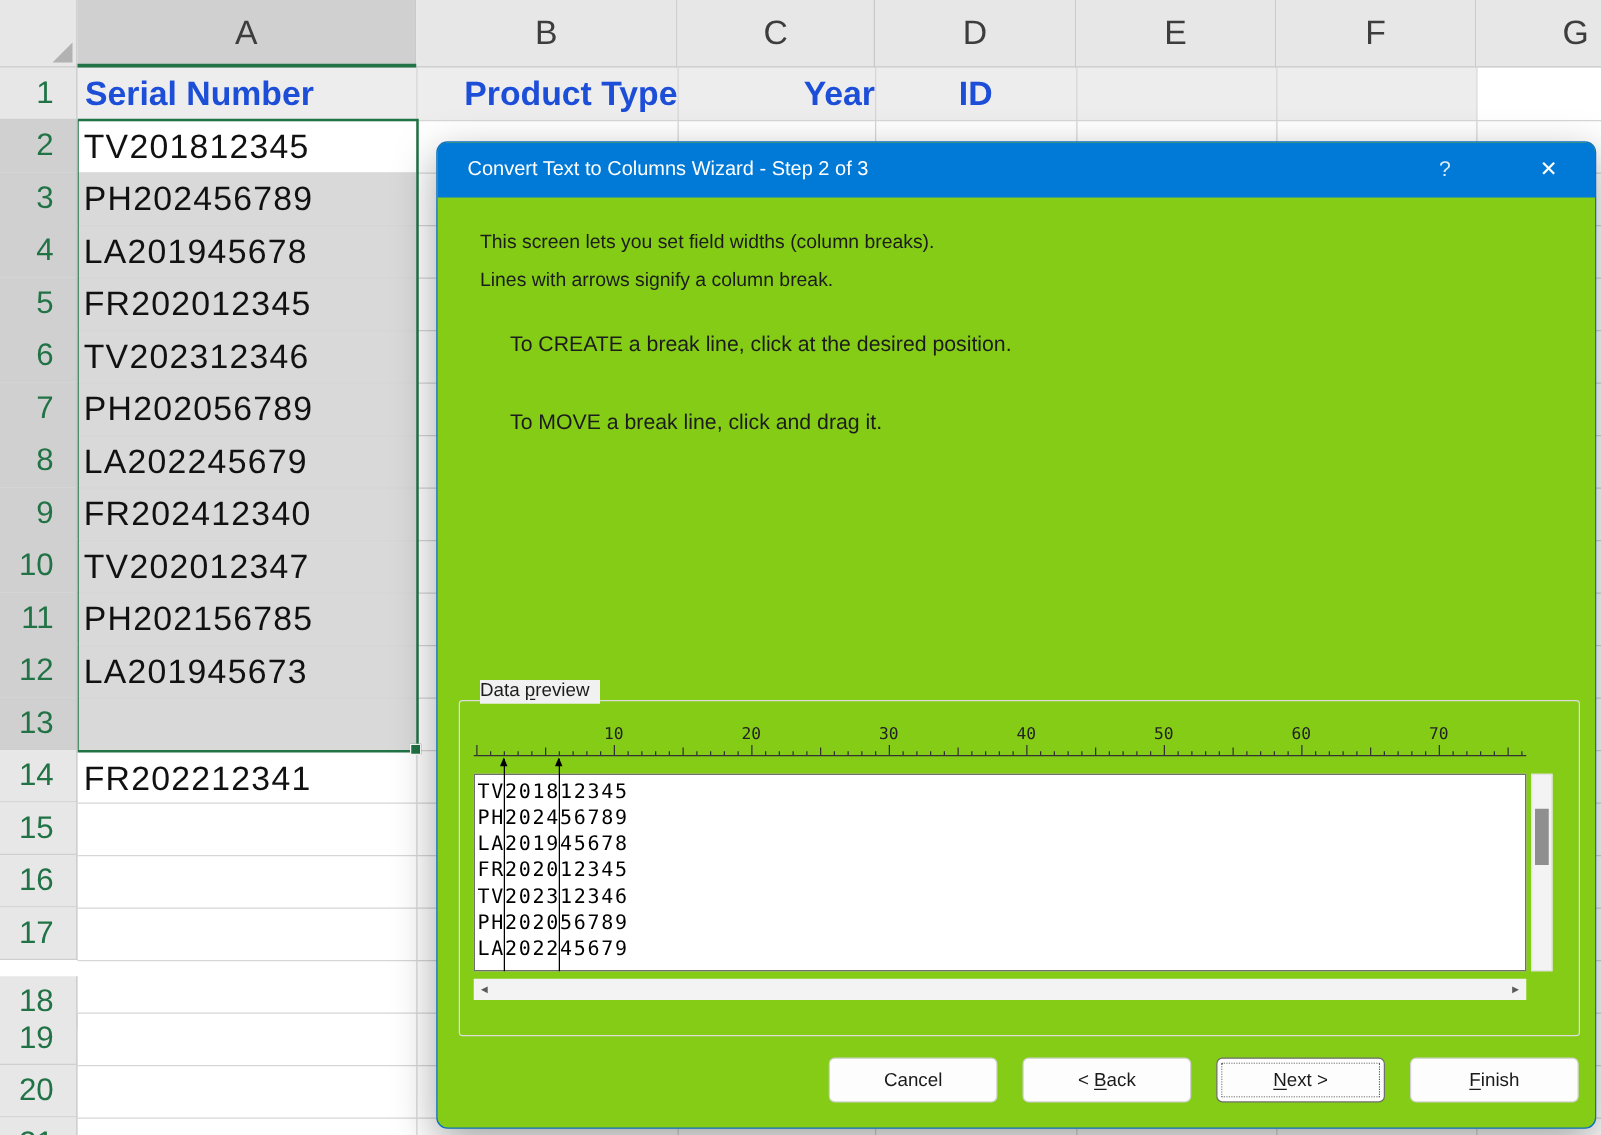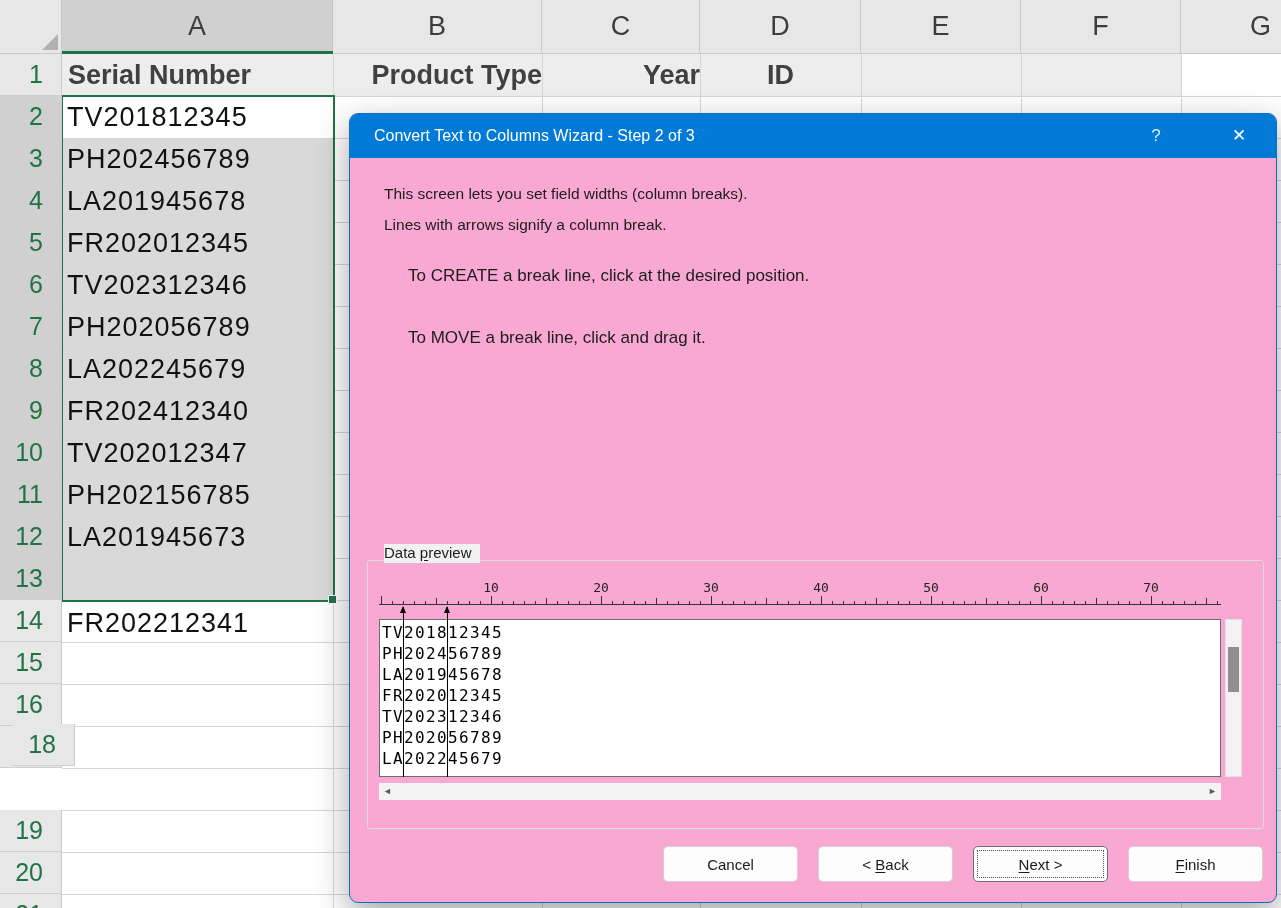--- a/index.html
+++ b/index.html
@@ -8,32 +8,32 @@
   #screen{position:relative;width:1281px;height:908px;overflow:hidden;background:#fff}
 
   
   #sheet{position:absolute;inset:0}
   .row1strip{position:absolute;left:62px;top:54px;width:1119px;height:42px;background:#ededed;z-index:0}
   .selfill{position:absolute;left:62px;top:138px;width:271px;height:462px;background:#d9d9d9;z-index:0}
   .vline{position:absolute;top:54px;bottom:0;width:1px;background:#d6d6d6;z-index:1}
   .hline{position:absolute;left:62px;right:0;height:1px;background:#d6d6d6;z-index:1}
   .selborder{position:absolute;left:61px;top:95px;width:274px;height:507px;border:2px solid #217346;z-index:3;pointer-events:none}
   .fillhandle{position:absolute;left:328px;top:595px;width:9px;height:9px;background:#217346;border:1px solid #fff;z-index:3}
-  .hdrtext{position:absolute;top:54px;height:42px;line-height:42px;font-weight:bold;font-size:27px;color:#404040;z-index:2;white-space:nowrap}
+  .hdrtext{position:absolute;top:54px;height:42px;line-height:42px;font-weight:bold;font-size:27px;color:#1d4ed8;z-index:2;white-space:nowrap}
   .celltext{position:absolute;height:42px;line-height:42px;font-size:27px;color:#111;letter-spacing:1px;z-index:2;white-space:nowrap}
   .colhdr{position:absolute;top:0;height:54px;background:#e7e7e7;border-right:1px solid #c9c9c9;border-bottom:1px solid #c9c9c9;display:flex;align-items:center;justify-content:center;font-size:27px;color:#3d3d3d;z-index:4}
   .colhdr.sel{background:#d0d0d0}
   .rowhdr{position:absolute;left:0;width:62px;background:#e7e7e7;border-right:1px solid #c9c9c9;border-bottom:1px solid #cfcfcf;display:flex;align-items:center;justify-content:flex-end;padding-right:18px;font-size:25px;color:#217346;z-index:4}
   .rowhdr.sel{background:#d0d0d0}
   .corner{position:absolute;left:0;top:0;width:62px;height:54px;background:#e7e7e7;border-right:1px solid #c9c9c9;border-bottom:1px solid #c9c9c9;z-index:5}
   .tri{position:absolute;right:3px;bottom:3px;width:0;height:0;border-left:16px solid transparent;border-bottom:16px solid #b2b2b2}
   .greenline{position:absolute;left:62px;top:51px;width:271px;height:3px;background:#217346;z-index:6}
 
   
-  .dialog{position:absolute;left:349px;top:113px;width:928px;height:790px;background:#f9a8d4;border:1px solid #0b6fc4;border-radius:9px;box-shadow:0 12px 34px rgba(0,0,0,.35);z-index:10;overflow:hidden}
+  .dialog{position:absolute;left:349px;top:113px;width:928px;height:790px;background:#84cc16;border:1px solid #0b6fc4;border-radius:9px;box-shadow:0 12px 34px rgba(0,0,0,.35);z-index:10;overflow:hidden}
   .titlebar{position:absolute;left:0;top:0;right:0;height:44px;background:#0179d7;z-index:2}
   .dtitle{position:absolute;left:24px;top:0;line-height:44px;color:#fff;font-size:16px;white-space:nowrap}
   .dhelp{position:absolute;left:790px;top:0;width:32px;text-align:center;line-height:44px;color:#dcecf9;font-size:17px;cursor:default}
   .dclose{position:absolute;left:866px;top:0;width:46px;text-align:center;line-height:44px;color:#fff;font-size:17px;cursor:default}
   .desc{position:absolute;left:34px;font-size:15.5px;color:#1c1c1c;white-space:nowrap}
   .d1{top:71px}.d2{top:102px}
   .instr{position:absolute;left:58px;font-size:17px;color:#1c1c1c;white-space:nowrap}
   .i1{top:152px}.i2{top:183px}.i3{top:214px}
   .grouplabel{position:absolute;left:34px;top:430px;font-size:15px;color:#1c1c1c;background:#f1f1f1;padding:0 8px 2px 0;z-index:3}
   .groupbox{position:absolute;left:17px;top:446px;width:897px;height:269px;border:1px solid #dcdcdc;border-radius:3px;z-index:0}
@@ -85,21 +85,21 @@
       <div class="rowhdr sel" style="top: 348px; height: 42px;">8</div>
       <div class="rowhdr sel" style="top: 390px; height: 42px;">9</div>
       <div class="rowhdr sel" style="top: 432px; height: 42px;">10</div>
       <div class="rowhdr sel" style="top: 474px; height: 42px;">11</div>
       <div class="rowhdr sel" style="top: 516px; height: 42px;">12</div>
       <div class="rowhdr sel" style="top: 558px; height: 42px;">13</div>
       <div class="rowhdr" style="top: 600px; height: 42px;">14</div>
       <div class="rowhdr" style="top: 642px; height: 42px;">15</div>
       <div class="rowhdr" style="top: 684px; height: 42px;">16</div>
       <div class="rowhdr" style="top: 726px; height: 42px;">17</div>
-      <div class="rowhdr" style="top: 724px; height: 42px; margin-left: 13px;">18</div>
+      <div class="rowhdr" style="top: 781px; height: 42px;">18</div>
       <div class="rowhdr" style="top: 810px; height: 42px;">19</div>
       <div class="rowhdr" style="top: 852px; height: 42px;">20</div>
       <div class="rowhdr" style="top: 894px; height: 42px;">21</div>
       <div class="vline" style="left: 333px;"></div>
       <div class="vline" style="left: 542px;"></div>
       <div class="vline" style="left: 700px;"></div>
       <div class="vline" style="left: 861px;"></div>
       <div class="vline" style="left: 1021px;"></div>
       <div class="vline" style="left: 1181px;"></div>
       <div class="hline" style="top: 96px;"></div>

